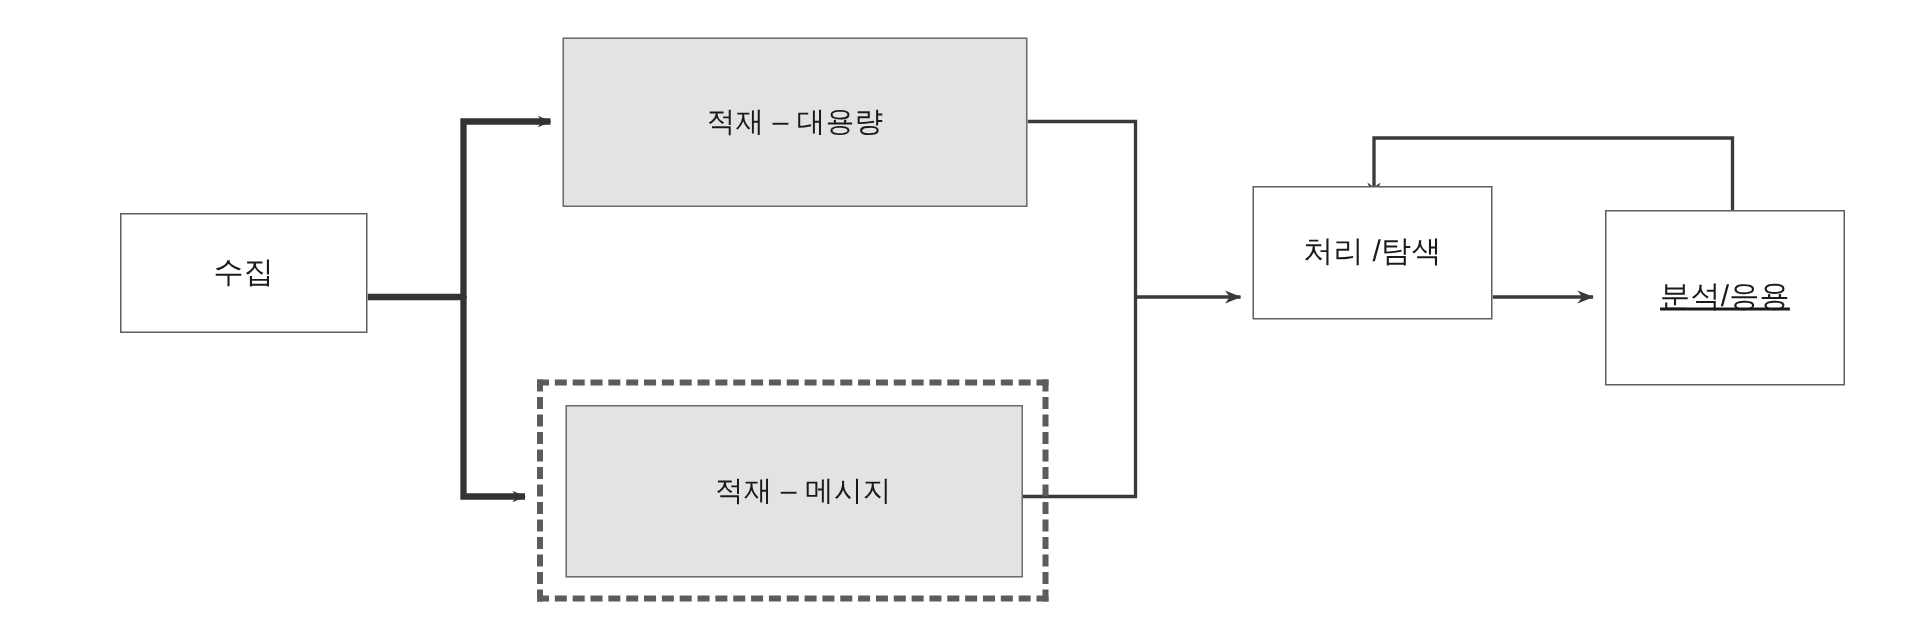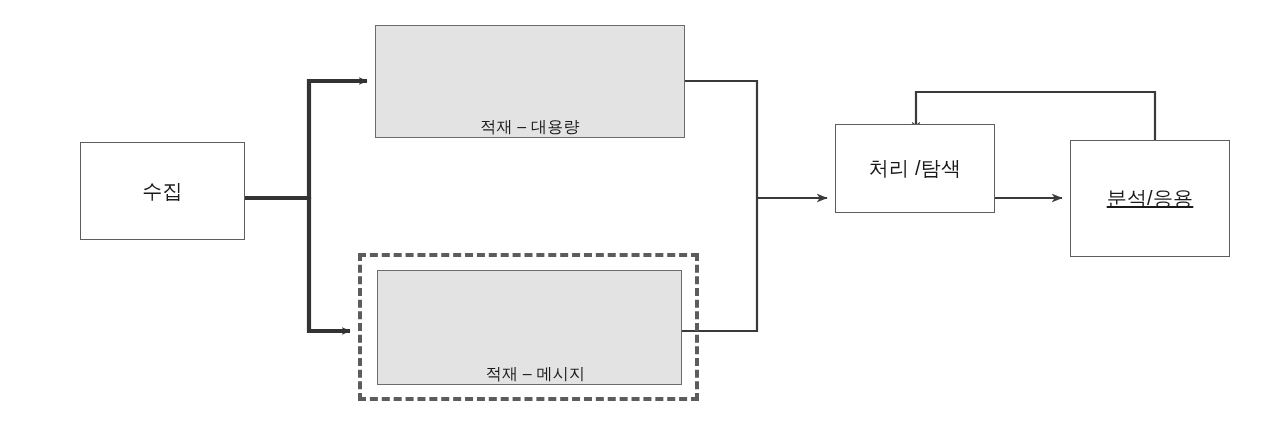--- a/index.html
+++ b/index.html
@@ -30,22 +30,21 @@
     letter-spacing: 0.2px;
   }
   .node-plain {
     border: 1.6px solid #5e5e5e;
     background: #ffffff;
     font-size: 20px;
   }
   .node-fill {
     border: 1.6px solid #6b6b6b;
     background: #e3e3e3;
-    font-size: 16px;
-    justify-content: flex-end;
+    font-size: 19px;
   }
   .dashed-group {
     position: absolute;
     box-sizing: border-box;
     border: 4px dashed #5c5c5c;
     background: transparent;
   }
   .node-line {
     display: block;
     white-space: pre;
@@ -84,21 +83,21 @@
 
     <path d="M682,331 L757,331 L757,198" fill="none" stroke="#3a3a3a" stroke-width="2.2" stroke-linejoin="miter"></path>
 
     <path d="M757,198 L827,198" fill="none" stroke="#3a3a3a" stroke-width="2.2" marker-end="url(#arrowThin)"></path>
 
     <path d="M995,198 L1062,198" fill="none" stroke="#3a3a3a" stroke-width="2.2" marker-end="url(#arrowThin)"></path>
 
     <path d="M1155,140 L1155,92 L916,92 L916,132" fill="none" stroke="#3a3a3a" stroke-width="2.2" stroke-linejoin="miter" marker-end="url(#arrowThin)"></path>
   </svg>
 
-  <div class="node node-plain" style="left:80px; top:142px; width:165px; height:98px;">
+  <div class="node node-plain" style="left:80px; top:142px; width:165px; height:80px;">
     <span class="node-line">수집</span>
   </div>
 
   <div class="node node-fill" style="left:375px; top:25px; width:310px; height:113px;">
     <span class="node-line">적재 – 대용량</span>
   </div>
 
   <div class="dashed-group" style="left:358px; top:253px; width:341px; height:148px;"></div>
 
   <div class="node node-fill" style="left:377px; top:270px; width:305px; height:115px;padding-left:12px;">

